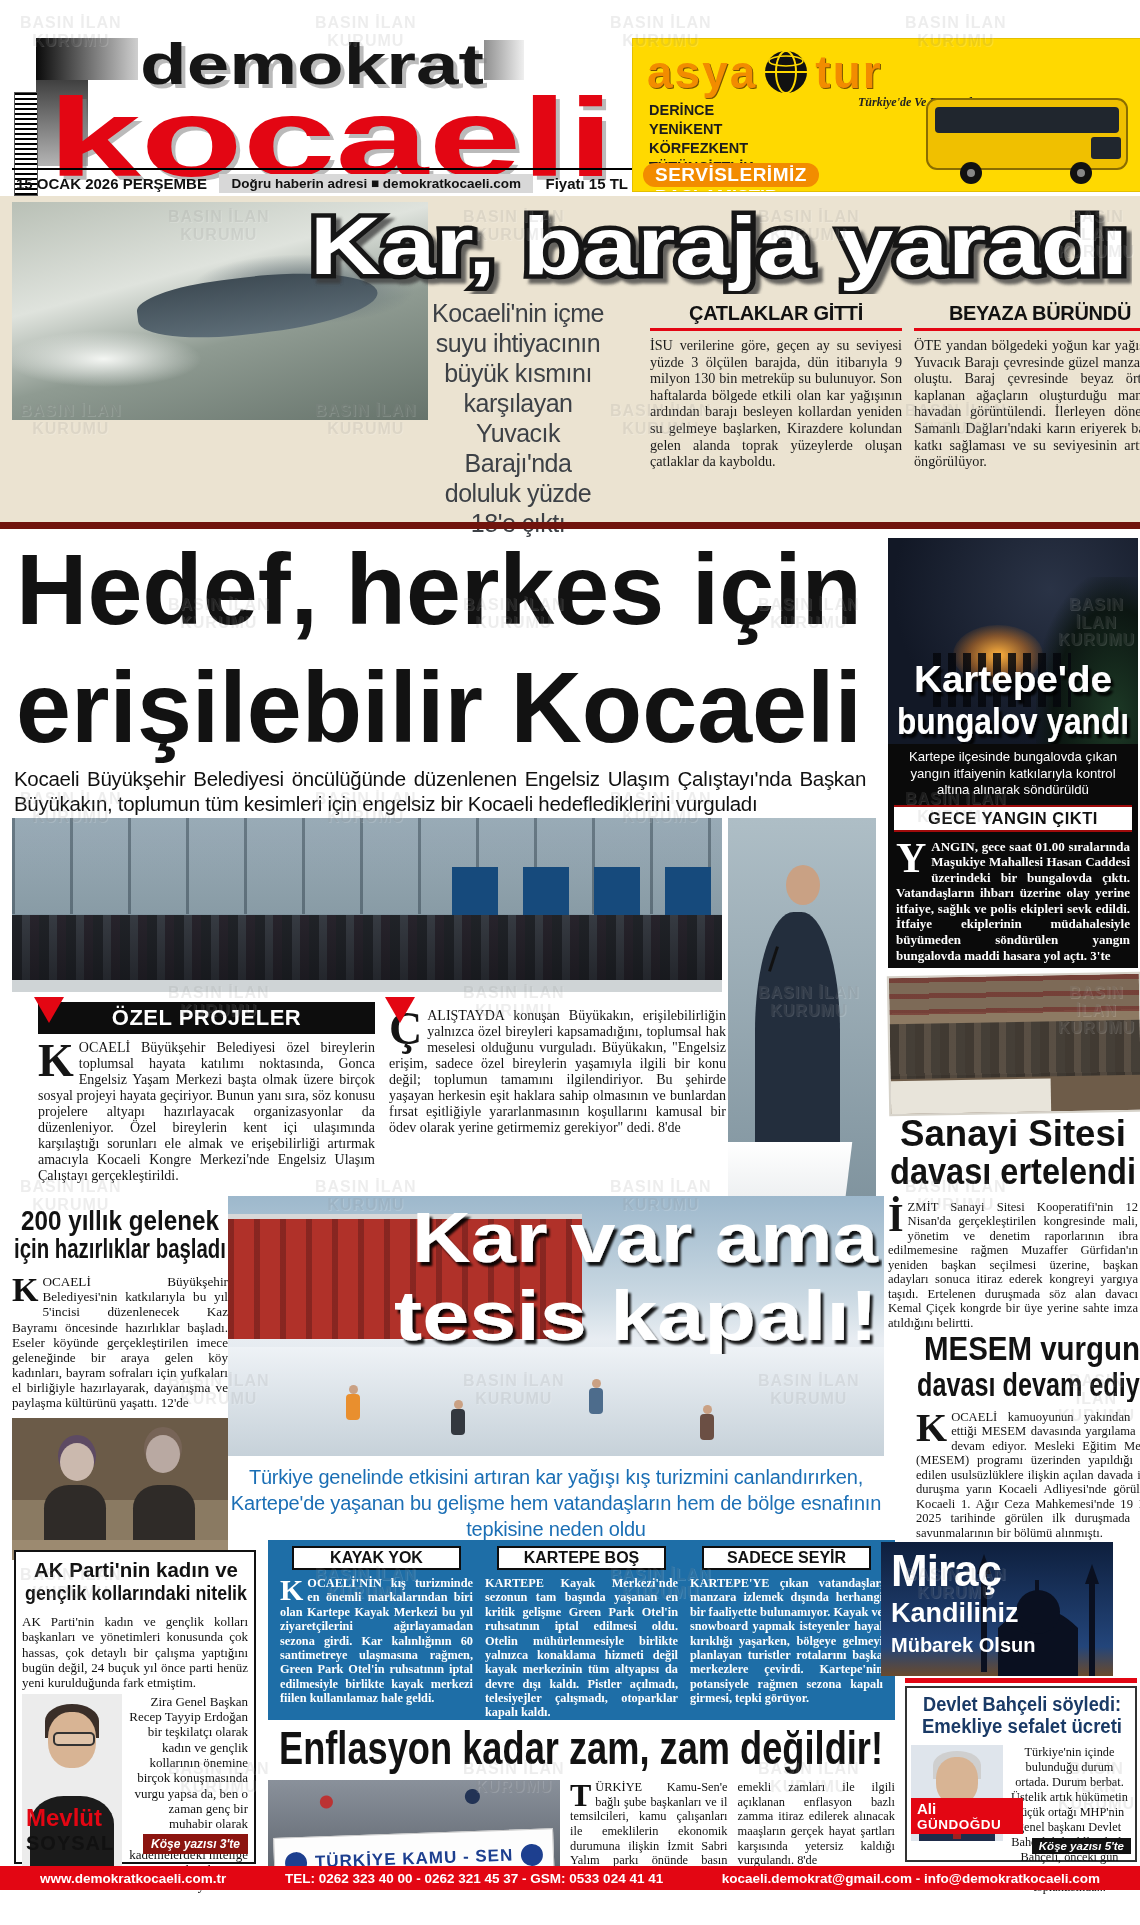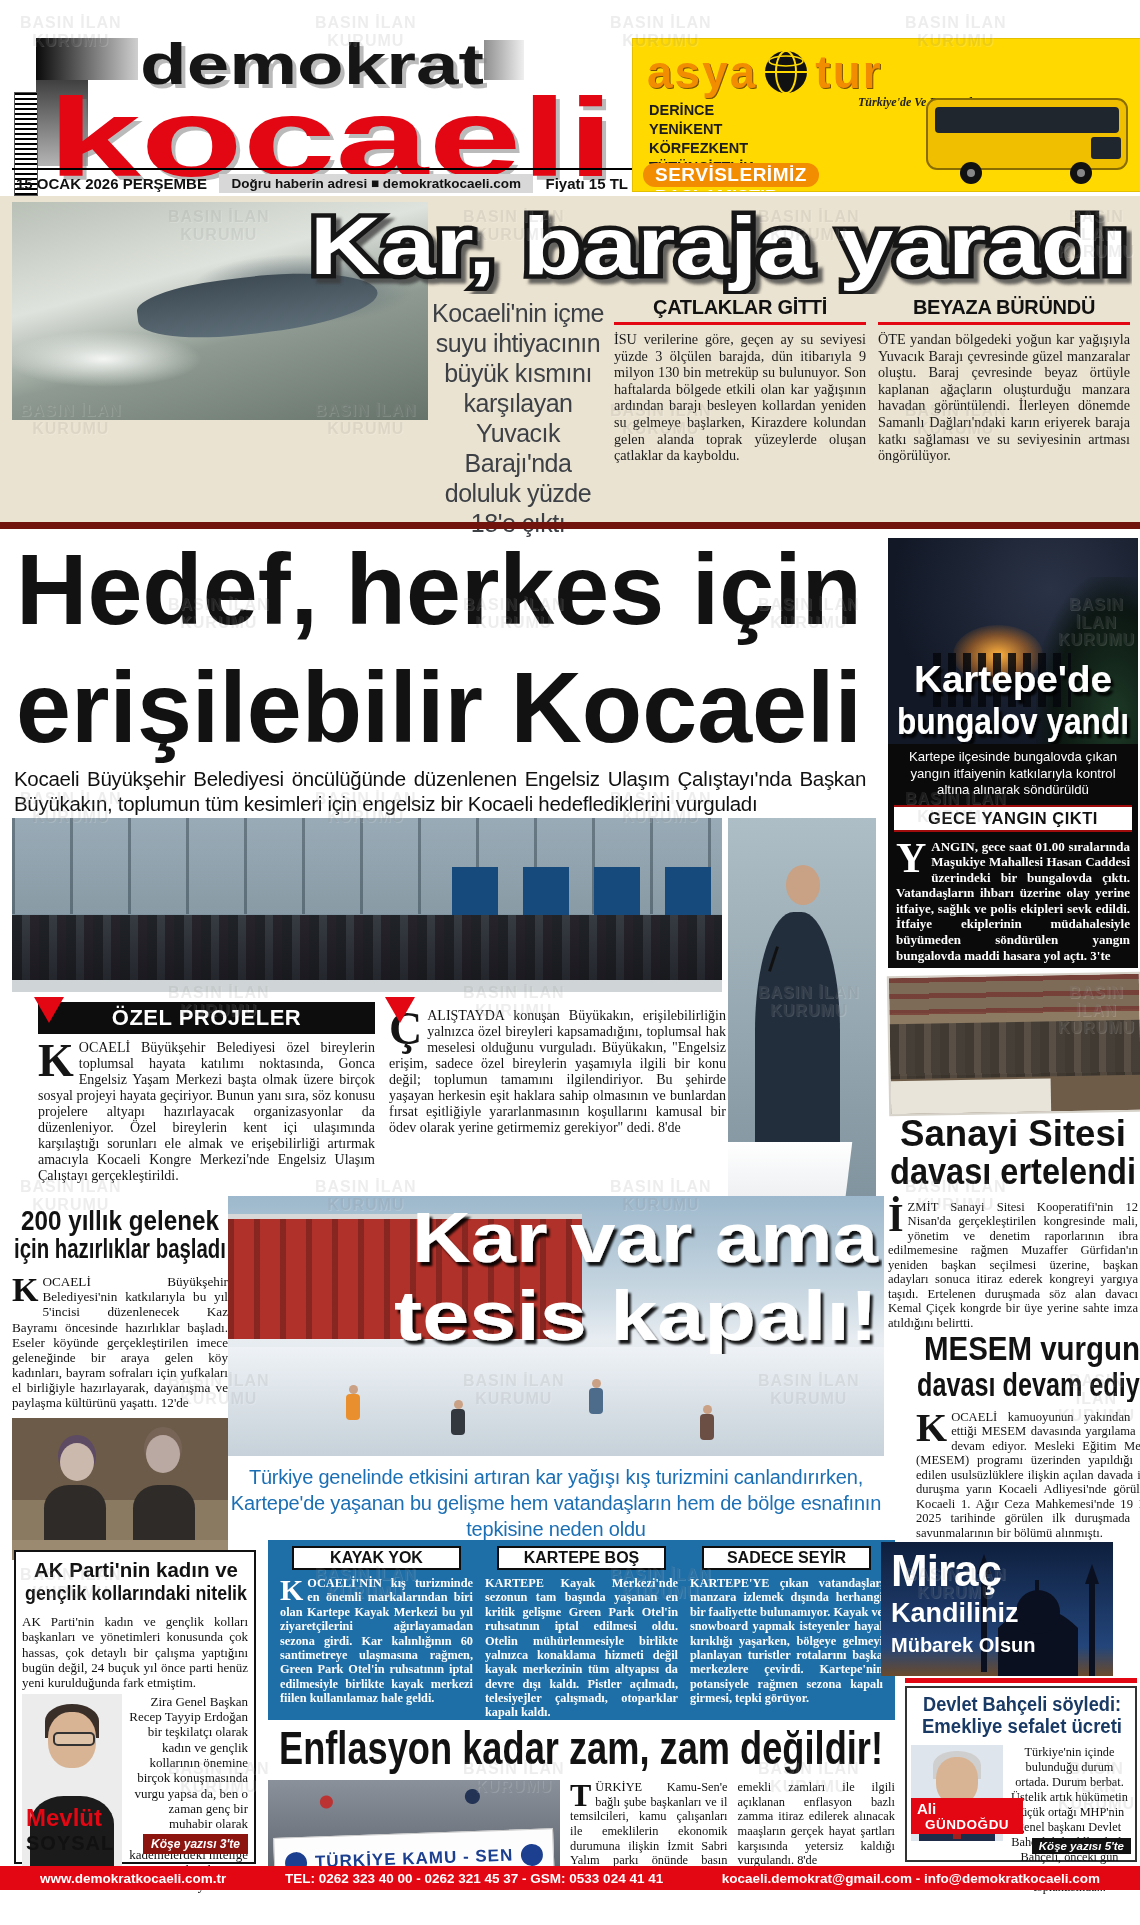--- a/index.html
+++ b/index.html
@@ -40,21 +40,21 @@
   
   #topstory{top:196px;left:0;width:1140px;height:326px;background:#ebe3d1;}
   #damphoto{left:12px;top:6px;width:416px;height:218px;background:
       radial-gradient(ellipse 140px 40px at 22% 72%,#f4f6f3 0,rgba(255,255,255,0) 70%),
       radial-gradient(ellipse 160px 50px at 70% 40%,#5a6870 0,rgba(90,104,112,0) 70%),
       linear-gradient(165deg,#b9c0b6 0%,#dfe3dd 35%,#8f9b92 60%,#66736b 100%);}
   #damwater{position:absolute;left:30%;top:34%;width:58%;height:26%;background:linear-gradient(#3f4c55,#5d6d77);
             transform:rotate(-7deg);border-radius:40% 60% 50% 50%;}
   #tophl{right:8px;top:2px;}
   #topintro{left:424px;top:102px;width:188px;text-align:center;font-size:25px;line-height:1.2;color:#3d4146;letter-spacing:-.5px;}
-  .tcol{top:100px;width:252px;}
+  .tcol{top:106px;width:252px;margin-left:36px;}
   #tcol1{left:614px;} #tcol2{left:878px;}
   .tcol .chead{font:900 20px "Liberation Sans",sans-serif;text-align:center;letter-spacing:-.3px;
                border-bottom:3px solid #e30613;padding-bottom:3px;margin-bottom:6px;}
   .tcol .ctext{font:14.2px/1.17 "Liberation Serif",serif;text-align:justify;color:#1b1b1b;}
   #maroonbar{top:522px;left:0;width:1140px;height:7px;background:#70140d;}
 
   
   #mainhl{left:14px;top:528px;}
   #mainsub{left:14px;top:766px;width:852px;font-size:20.5px;line-height:1.22;text-align:justify;letter-spacing:-.3px;color:#101010;}
   #crowd{left:12px;top:818px;width:710px;height:174px;background:
@@ -168,21 +168,21 @@
   #bahceli{left:905px;top:1686px;width:232px;height:176px;border:2px solid #333;box-sizing:border-box;padding:4px;background:#fff;}
   #bahceli .brow{display:flex;gap:5px;margin-top:3px;}
   #gunphoto{position:relative;width:92px;height:96px;background:#dfe5ec;flex:0 0 auto;overflow:hidden;}
   #gunphoto .hair{position:absolute;left:22px;top:6px;width:48px;height:28px;background:#cfcfcf;border-radius:50% 50% 0 0;}
   #gunphoto .face{position:absolute;left:25px;top:12px;width:42px;height:48px;background:#d8b494;border-radius:45%;}
   #gunphoto .suit{position:absolute;left:8px;bottom:0;width:76px;height:42px;background:#1e2c4a;border-radius:40% 40% 0 0;}
   #gunphoto .tie{position:absolute;left:42px;bottom:2px;width:8px;height:30px;background:#a02020;}
   #bahceli .btext2{flex:1;font:12.3px/1.22 "Liberation Serif",serif;text-align:center;}
   #bahceli .nameband{position:absolute;left:4px;bottom:26px;width:100px;background:#e30613;color:#fff;padding:2px 6px;}
   #bahceli .nameband .n1{font:900 15px "Liberation Sans",sans-serif;}
-  #bahceli .nameband .n2{font:900 13.5px "Liberation Sans",sans-serif;letter-spacing:.5px;text-align:center;}
+  #bahceli .nameband .n2{font:900 13.5px "Liberation Sans",sans-serif;letter-spacing:.5px;}
   #bahceli .ref{position:absolute;right:4px;bottom:6px;background:#111;color:#fff;font:italic bold 11.5px "Liberation Sans",sans-serif;padding:2px 7px;}
 
   
   #footer{left:0;top:1866px;width:1140px;height:24px;background:#e30613;color:#fff;display:flex;align-items:center;
           justify-content:space-between;padding:0 40px;box-sizing:border-box;font:900 13.5px "Liberation Sans",sans-serif;}
 </style>
 </head>
 <body>
 
 <div id="page">

